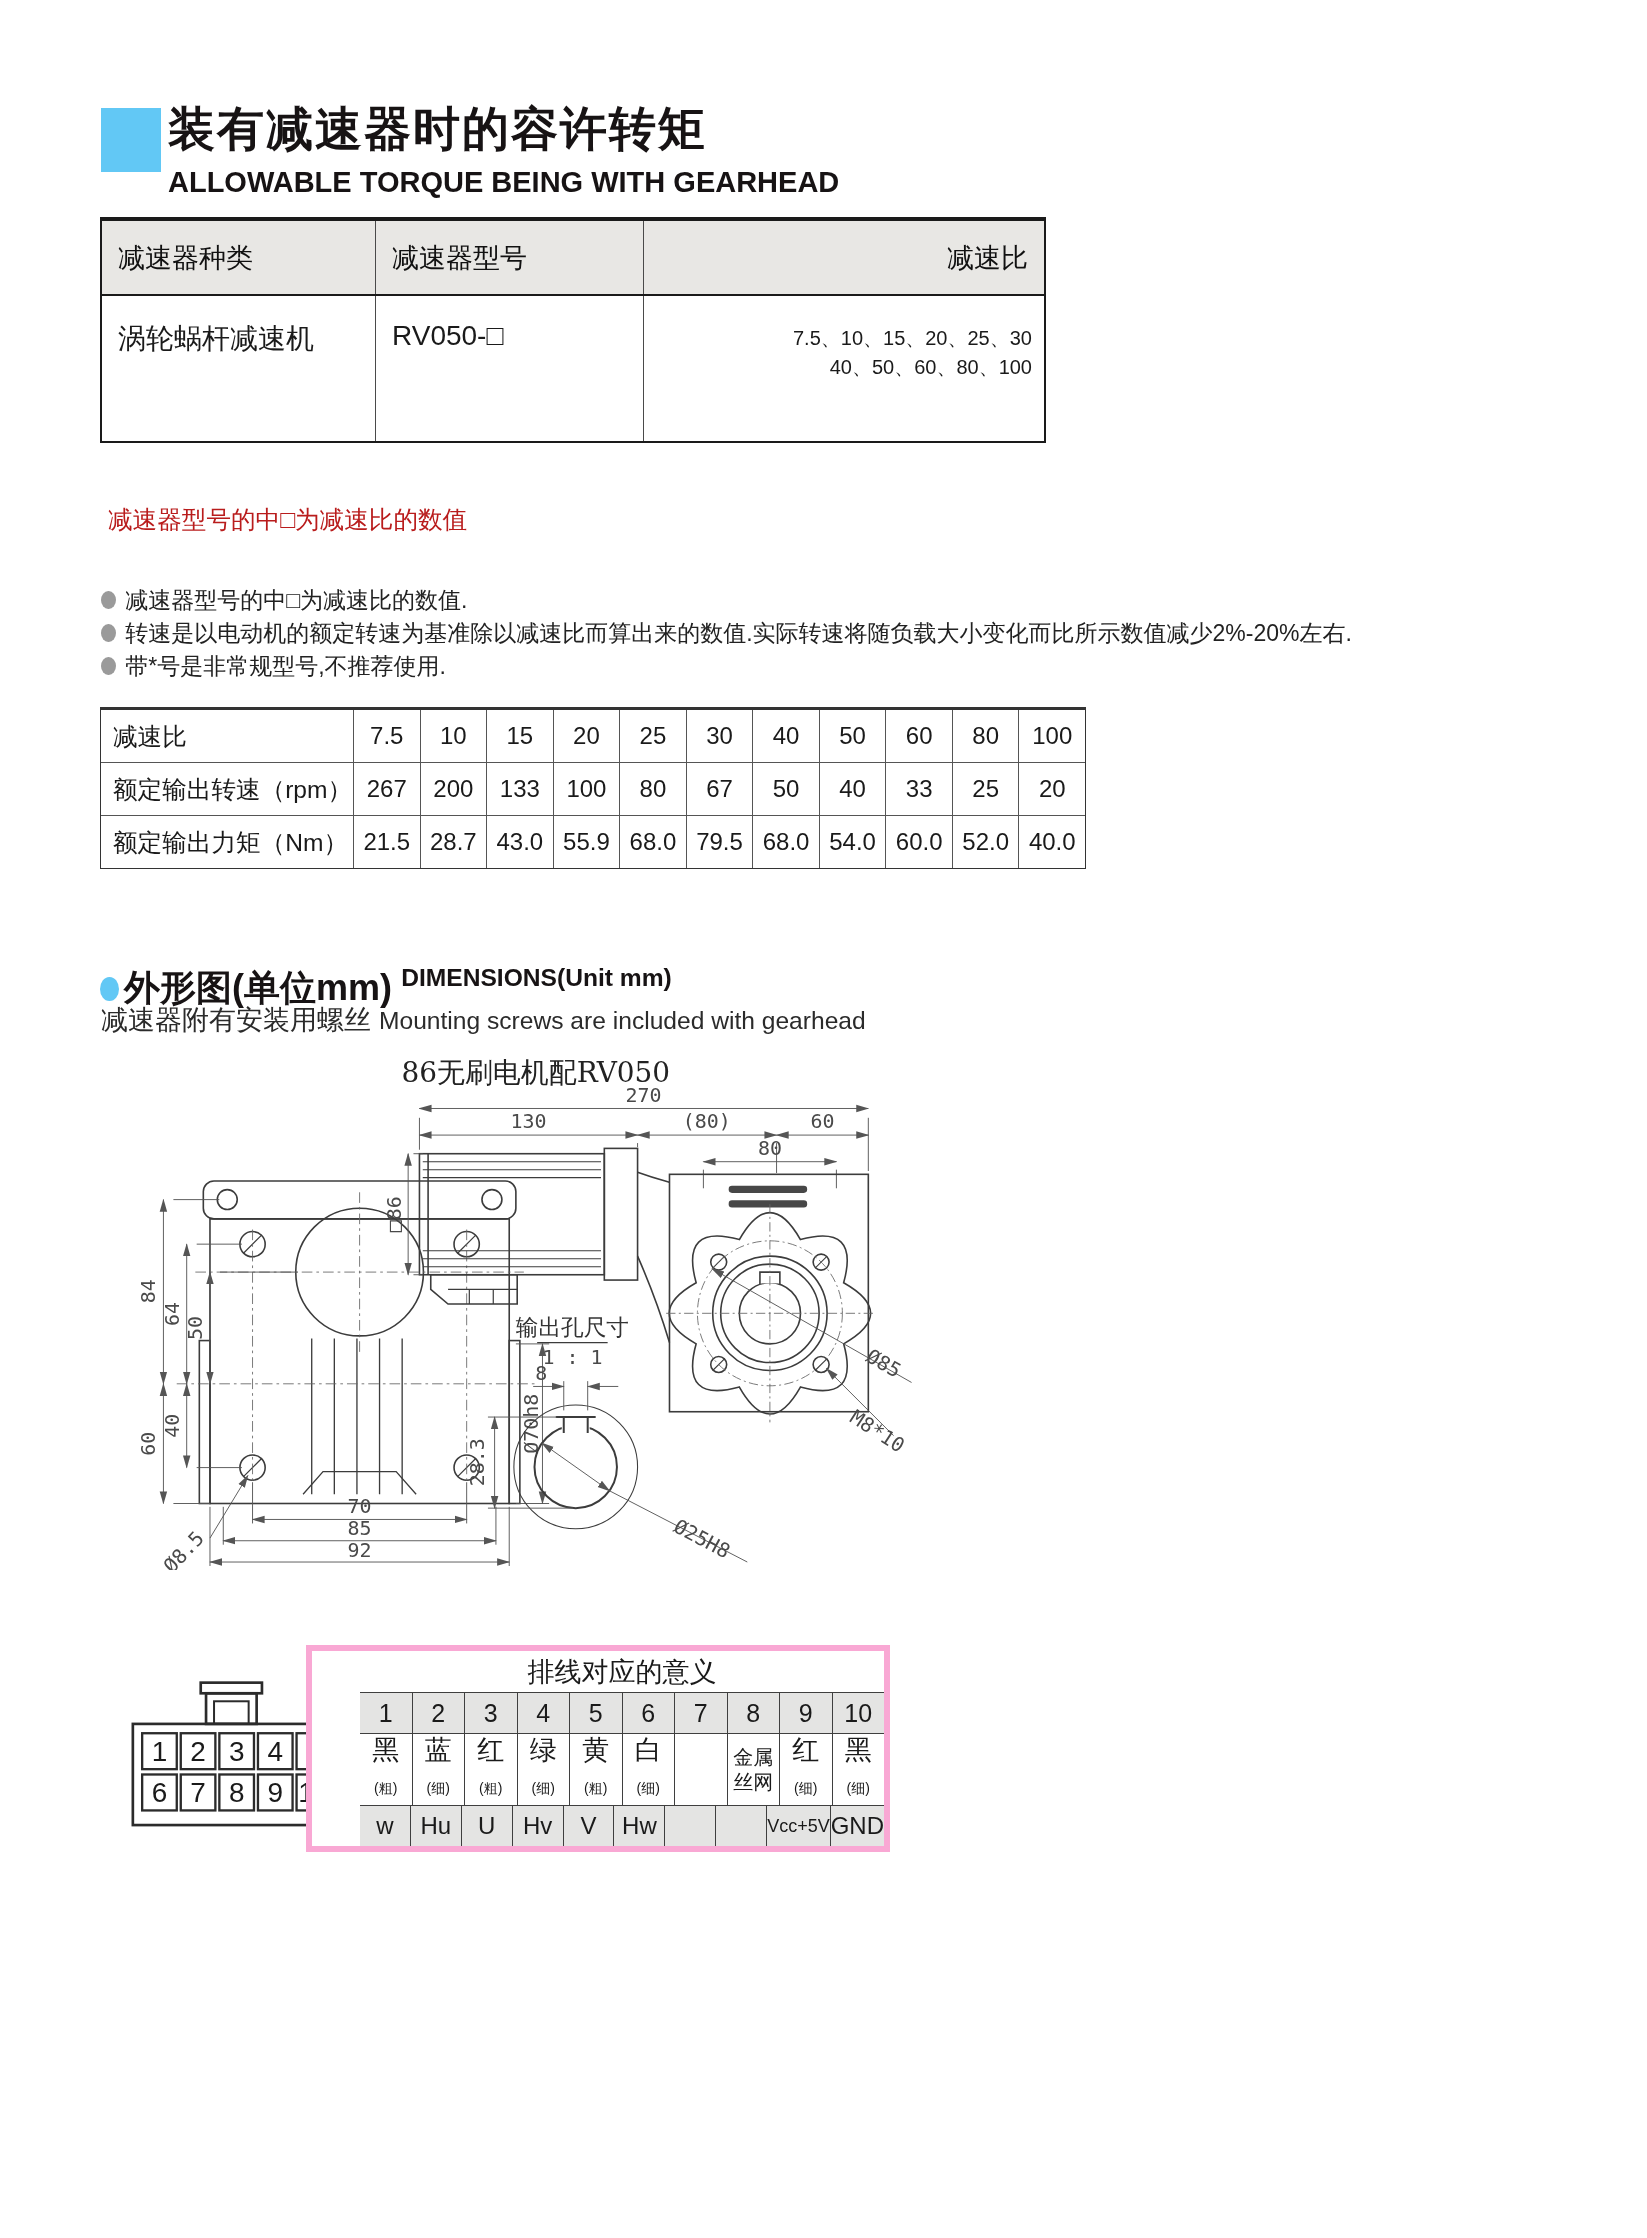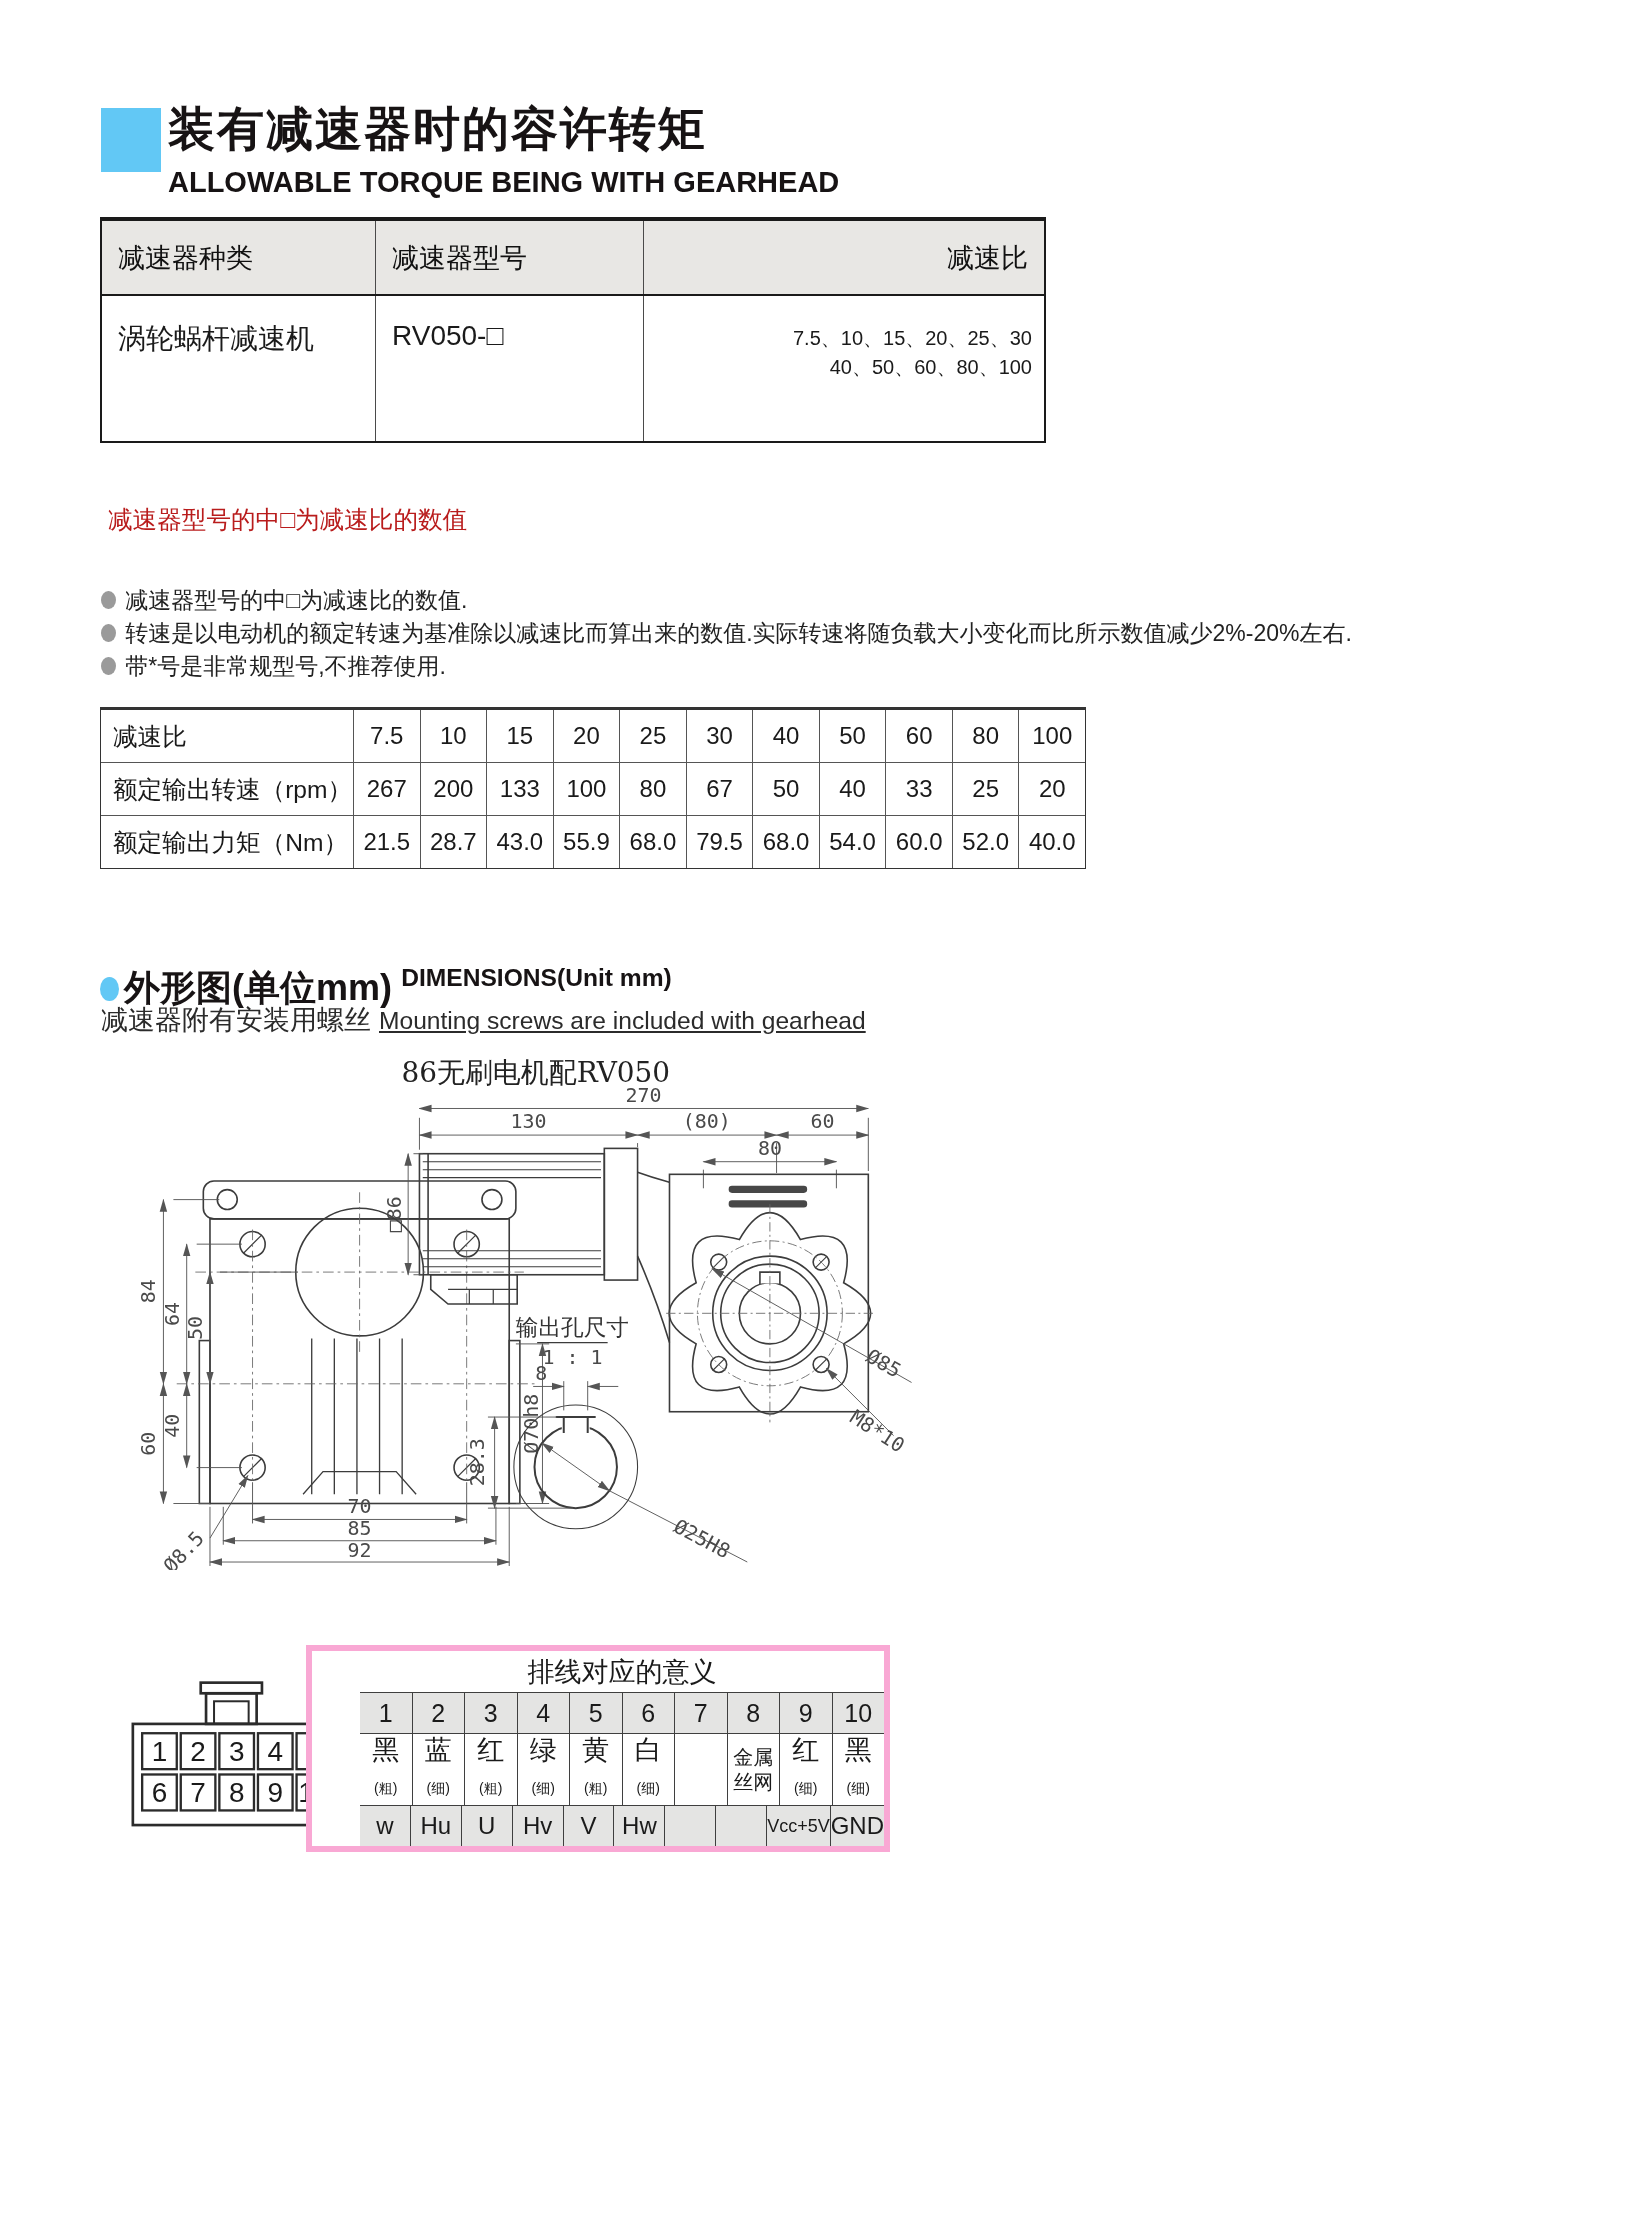--- a/index.html
+++ b/index.html
@@ -40,21 +40,21 @@
 
   
   .sec-head{display:flex;align-items:flex-start;}
   .sec1{left:100px;top:964px;}
   .sec2{left:100px;top:1572px;}
   .sec-dot{align-self:center;width:18.6px;height:24px;border-radius:50%;background:#62C8F5;margin-right:5.3px;}
   .sec1 .cn{font-size:36px;font-weight:900;color:#171314;}
   .sec1 .en{font-size:24.6px;font-weight:800;color:#171314;margin-left:9.3px;}
   .sec-sub{left:101px;top:1002px;display:flex;align-items:baseline;}
   .sec-sub .cn{font-size:27px;color:#2b2b2b;}
-  .sec-sub .en{font-size:24.6px;color:#2b2b2b;margin-left:8px;text-decoration:underline;}
+  .sec-sub .en{font-size:24.6px;color:#2b2b2b;margin-left:8px;}
   .sec2 .cn{font-size:31px;font-weight:900;color:#171314;}
   .sec2 .en{font-size:24px;font-weight:800;color:#171314;margin-left:8px;}
 
   
   .drawing{left:110px;top:1038px;}
   .drawing svg{display:block;}
   .cad-t{font-family:"DejaVu Sans Mono","Liberation Mono",monospace;font-size:30px;fill:#4a4a4a;}
   .cad-title{font-family:"DejaVu Serif","Liberation Serif",serif;font-size:42px;fill:#222;}
   .cad-cn{font-family:"DejaVu Serif","Liberation Serif",serif;font-size:34px;fill:#333;}
 

